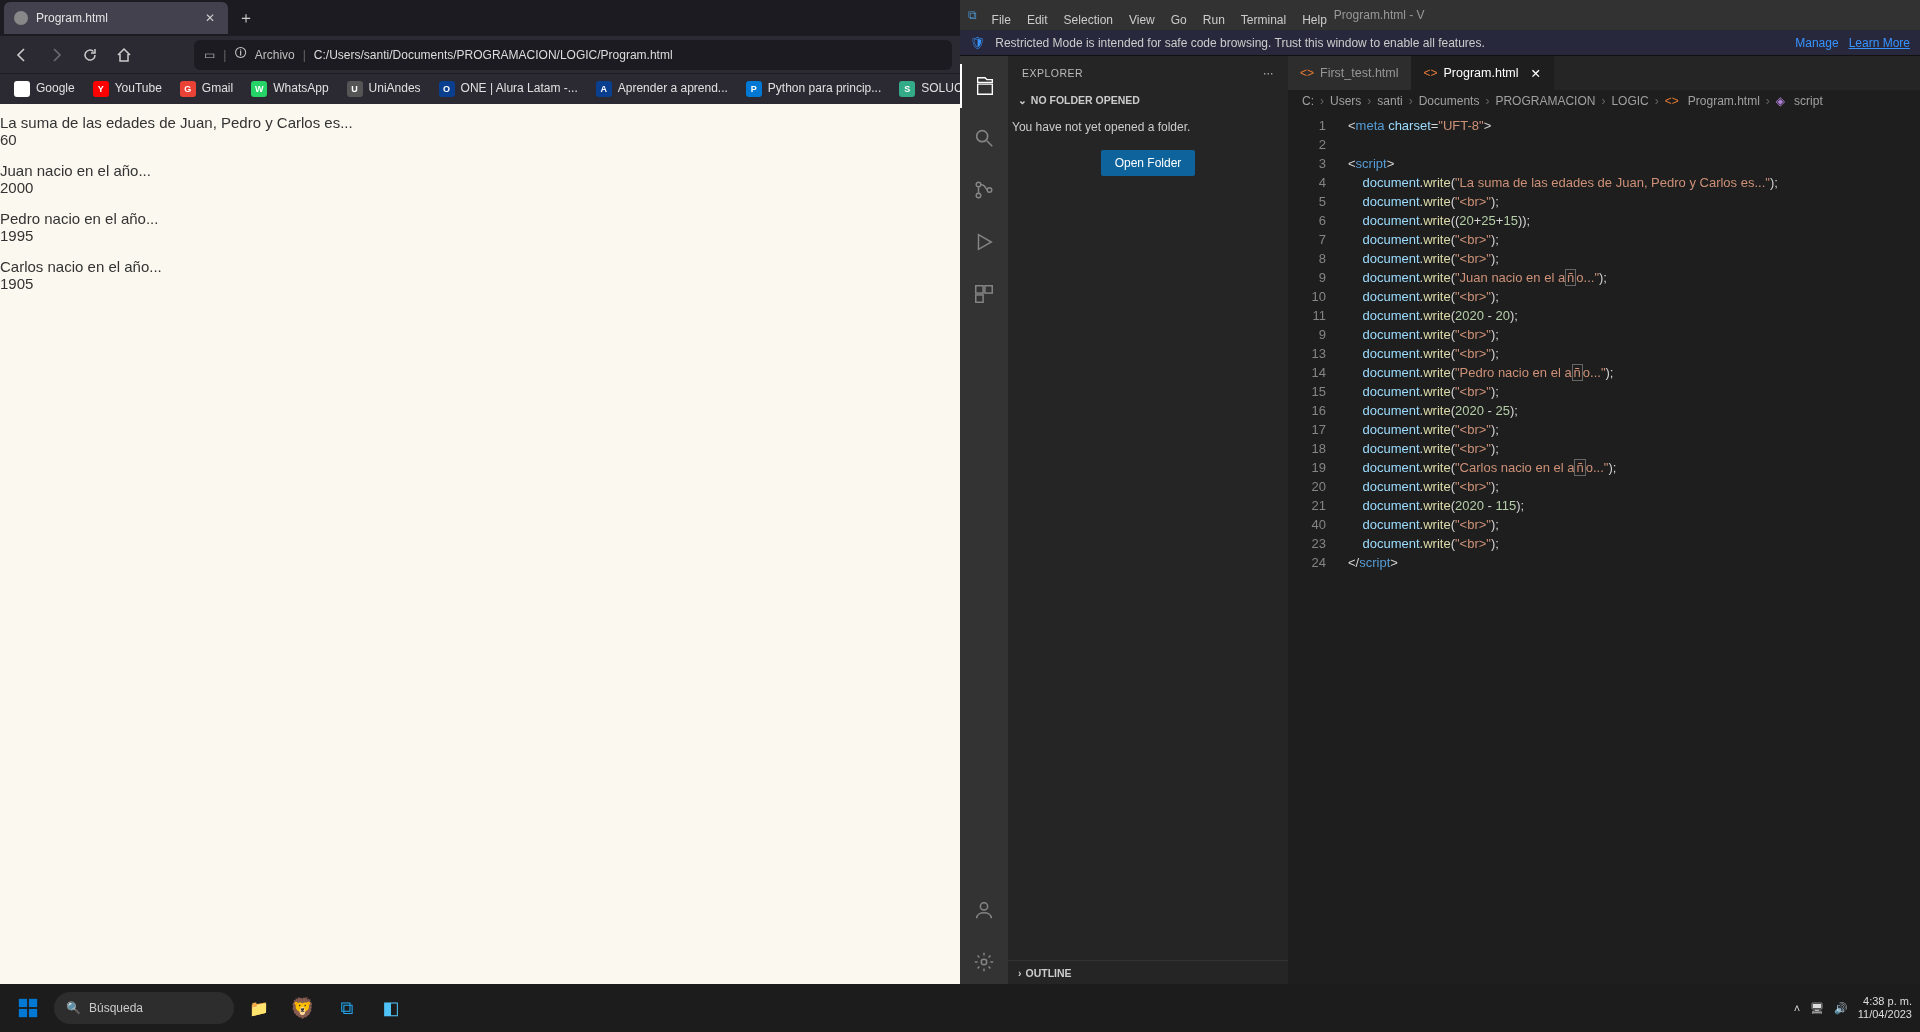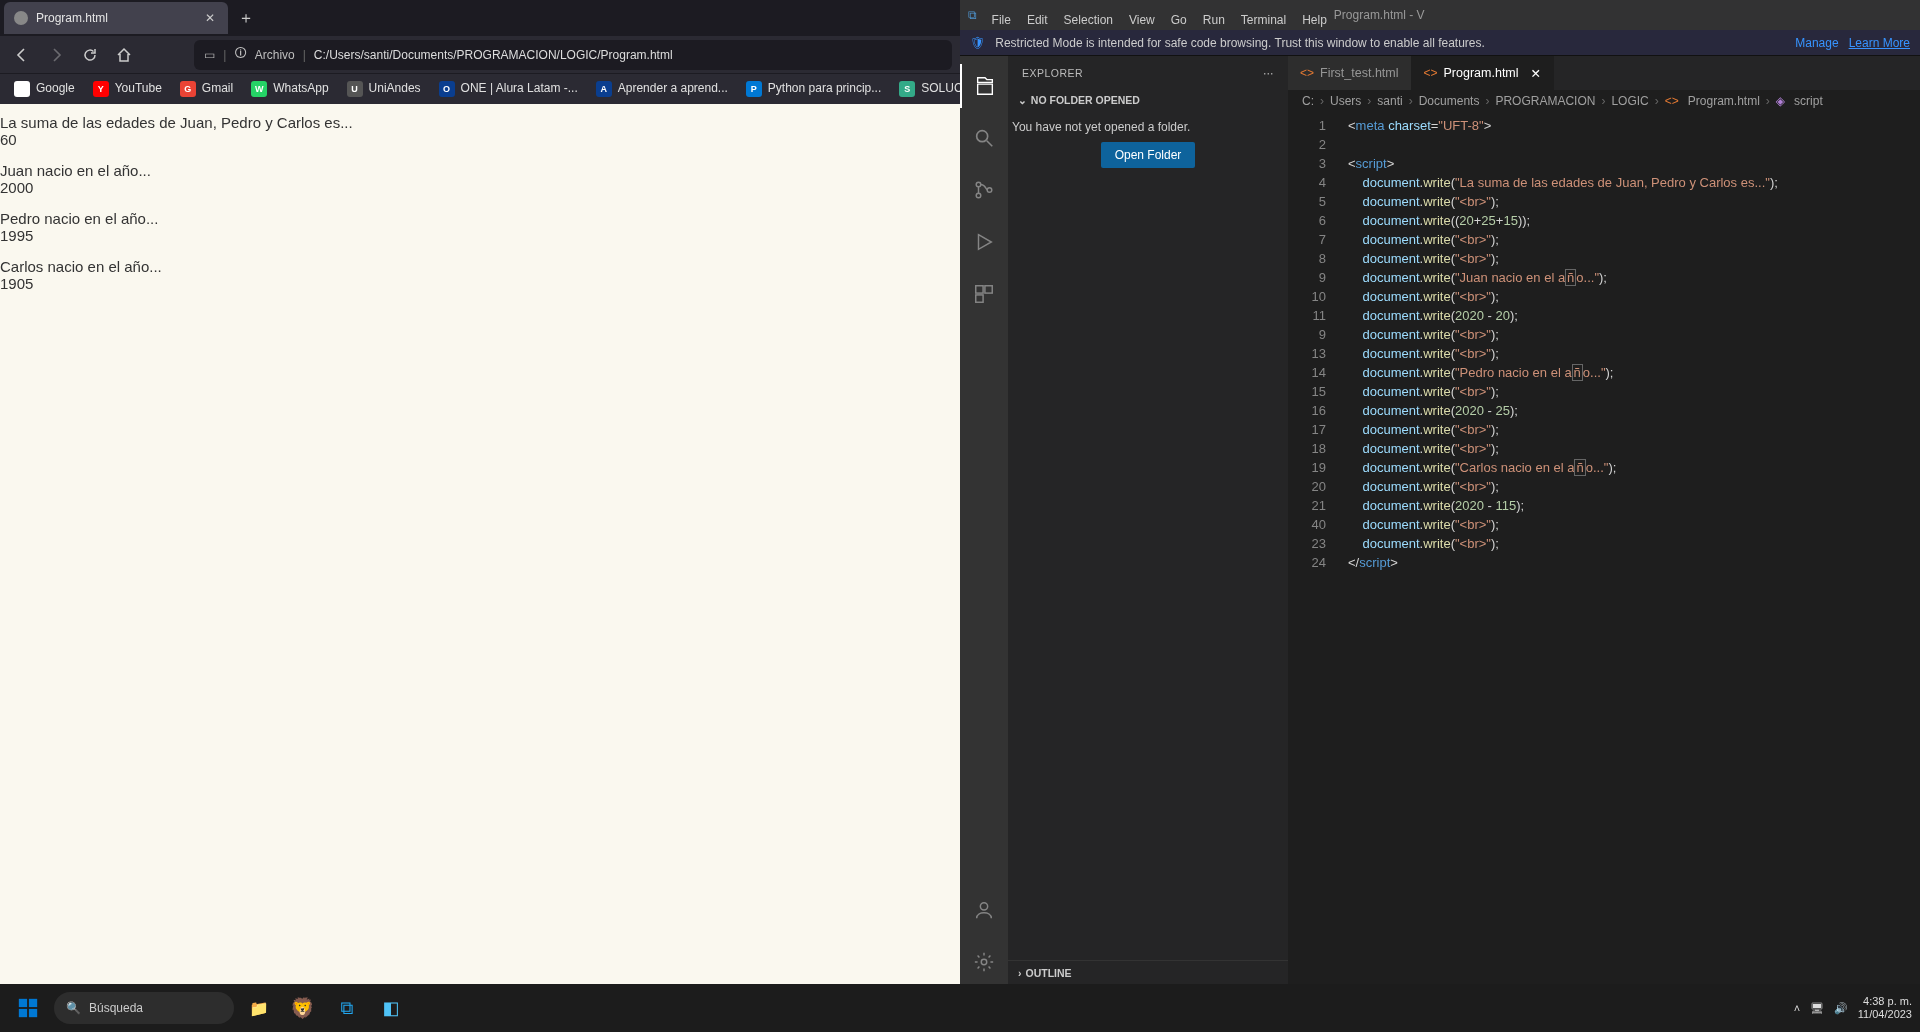--- a/index.html
+++ b/index.html
@@ -28,21 +28,21 @@
 .notif-link { color:#3794ff; cursor:pointer; }
 .vs-body { display:flex; flex:1; min-height:0; }
 .activity-bar { width:48px; background:#333333; display:flex; flex-direction:column; align-items:center; padding-top:8px; gap:8px; }
 .act-ico { width:48px; height:44px; display:flex; align-items:center; justify-content:center; color:#858585; }
 .act-ico.active { color:#fff; border-left:2px solid #fff; }
 .act-spacer { flex:1; }
 .side-bar { width:280px; background:#252526; display:flex; flex-direction:column; color:#ccc; font-size:12px; }
 .side-header { height:34px; display:flex; align-items:center; justify-content:space-between; padding:0 14px; text-transform:uppercase; letter-spacing:.5px; font-size:10.5px; color:#bbb; }
 .side-section-title { padding:4px 10px; font-size:10.5px; font-weight:bold; text-transform:uppercase; display:flex; align-items:center; gap:4px; }
 .side-content { padding:8px 4px; line-height:1.5; }
-.open-folder-btn { background:#0e639c; color:#fff; border:none; padding:6px 14px; border-radius:2px; display:block; margin:6px auto; font-size:12px; }
+.open-folder-btn { background:#0e639c; color:#fff; border:none; padding:6px 14px; border-radius:2px; display:block; margin:14px auto; font-size:12px; }
 .side-folder-link { color:#3794ff; }
 .outline-bar { height:24px; border-top:1px solid #333; padding:0 10px; display:flex; align-items:center; font-size:10.5px; font-weight:bold; text-transform:uppercase; gap:4px; }
 .editor-area { flex:1; display:flex; flex-direction:column; min-width:0; }
 .tab-row { height:34px; background:#252526; display:flex; }
 .ed-tab { display:flex; align-items:center; padding:0 12px; gap:6px; color:#969696; font-size:12.5px; background:#2d2d2d; border-right:1px solid #1e1e1e; }
 .ed-tab.active { background:#1e1e1e; color:#fff; }
 .ed-tab .fico { color:#e37933; font-size:12px; }
 .crumb { height:22px; display:flex; align-items:center; padding:0 14px; gap:6px; color:#a0a0a0; font-size:12px; background:#1e1e1e; }
 .crumb .sep { color:#666; }
 .code-area { flex:1; display:flex; font-family: Consolas, "Courier New", monospace; font-size:13px; overflow:hidden; }

